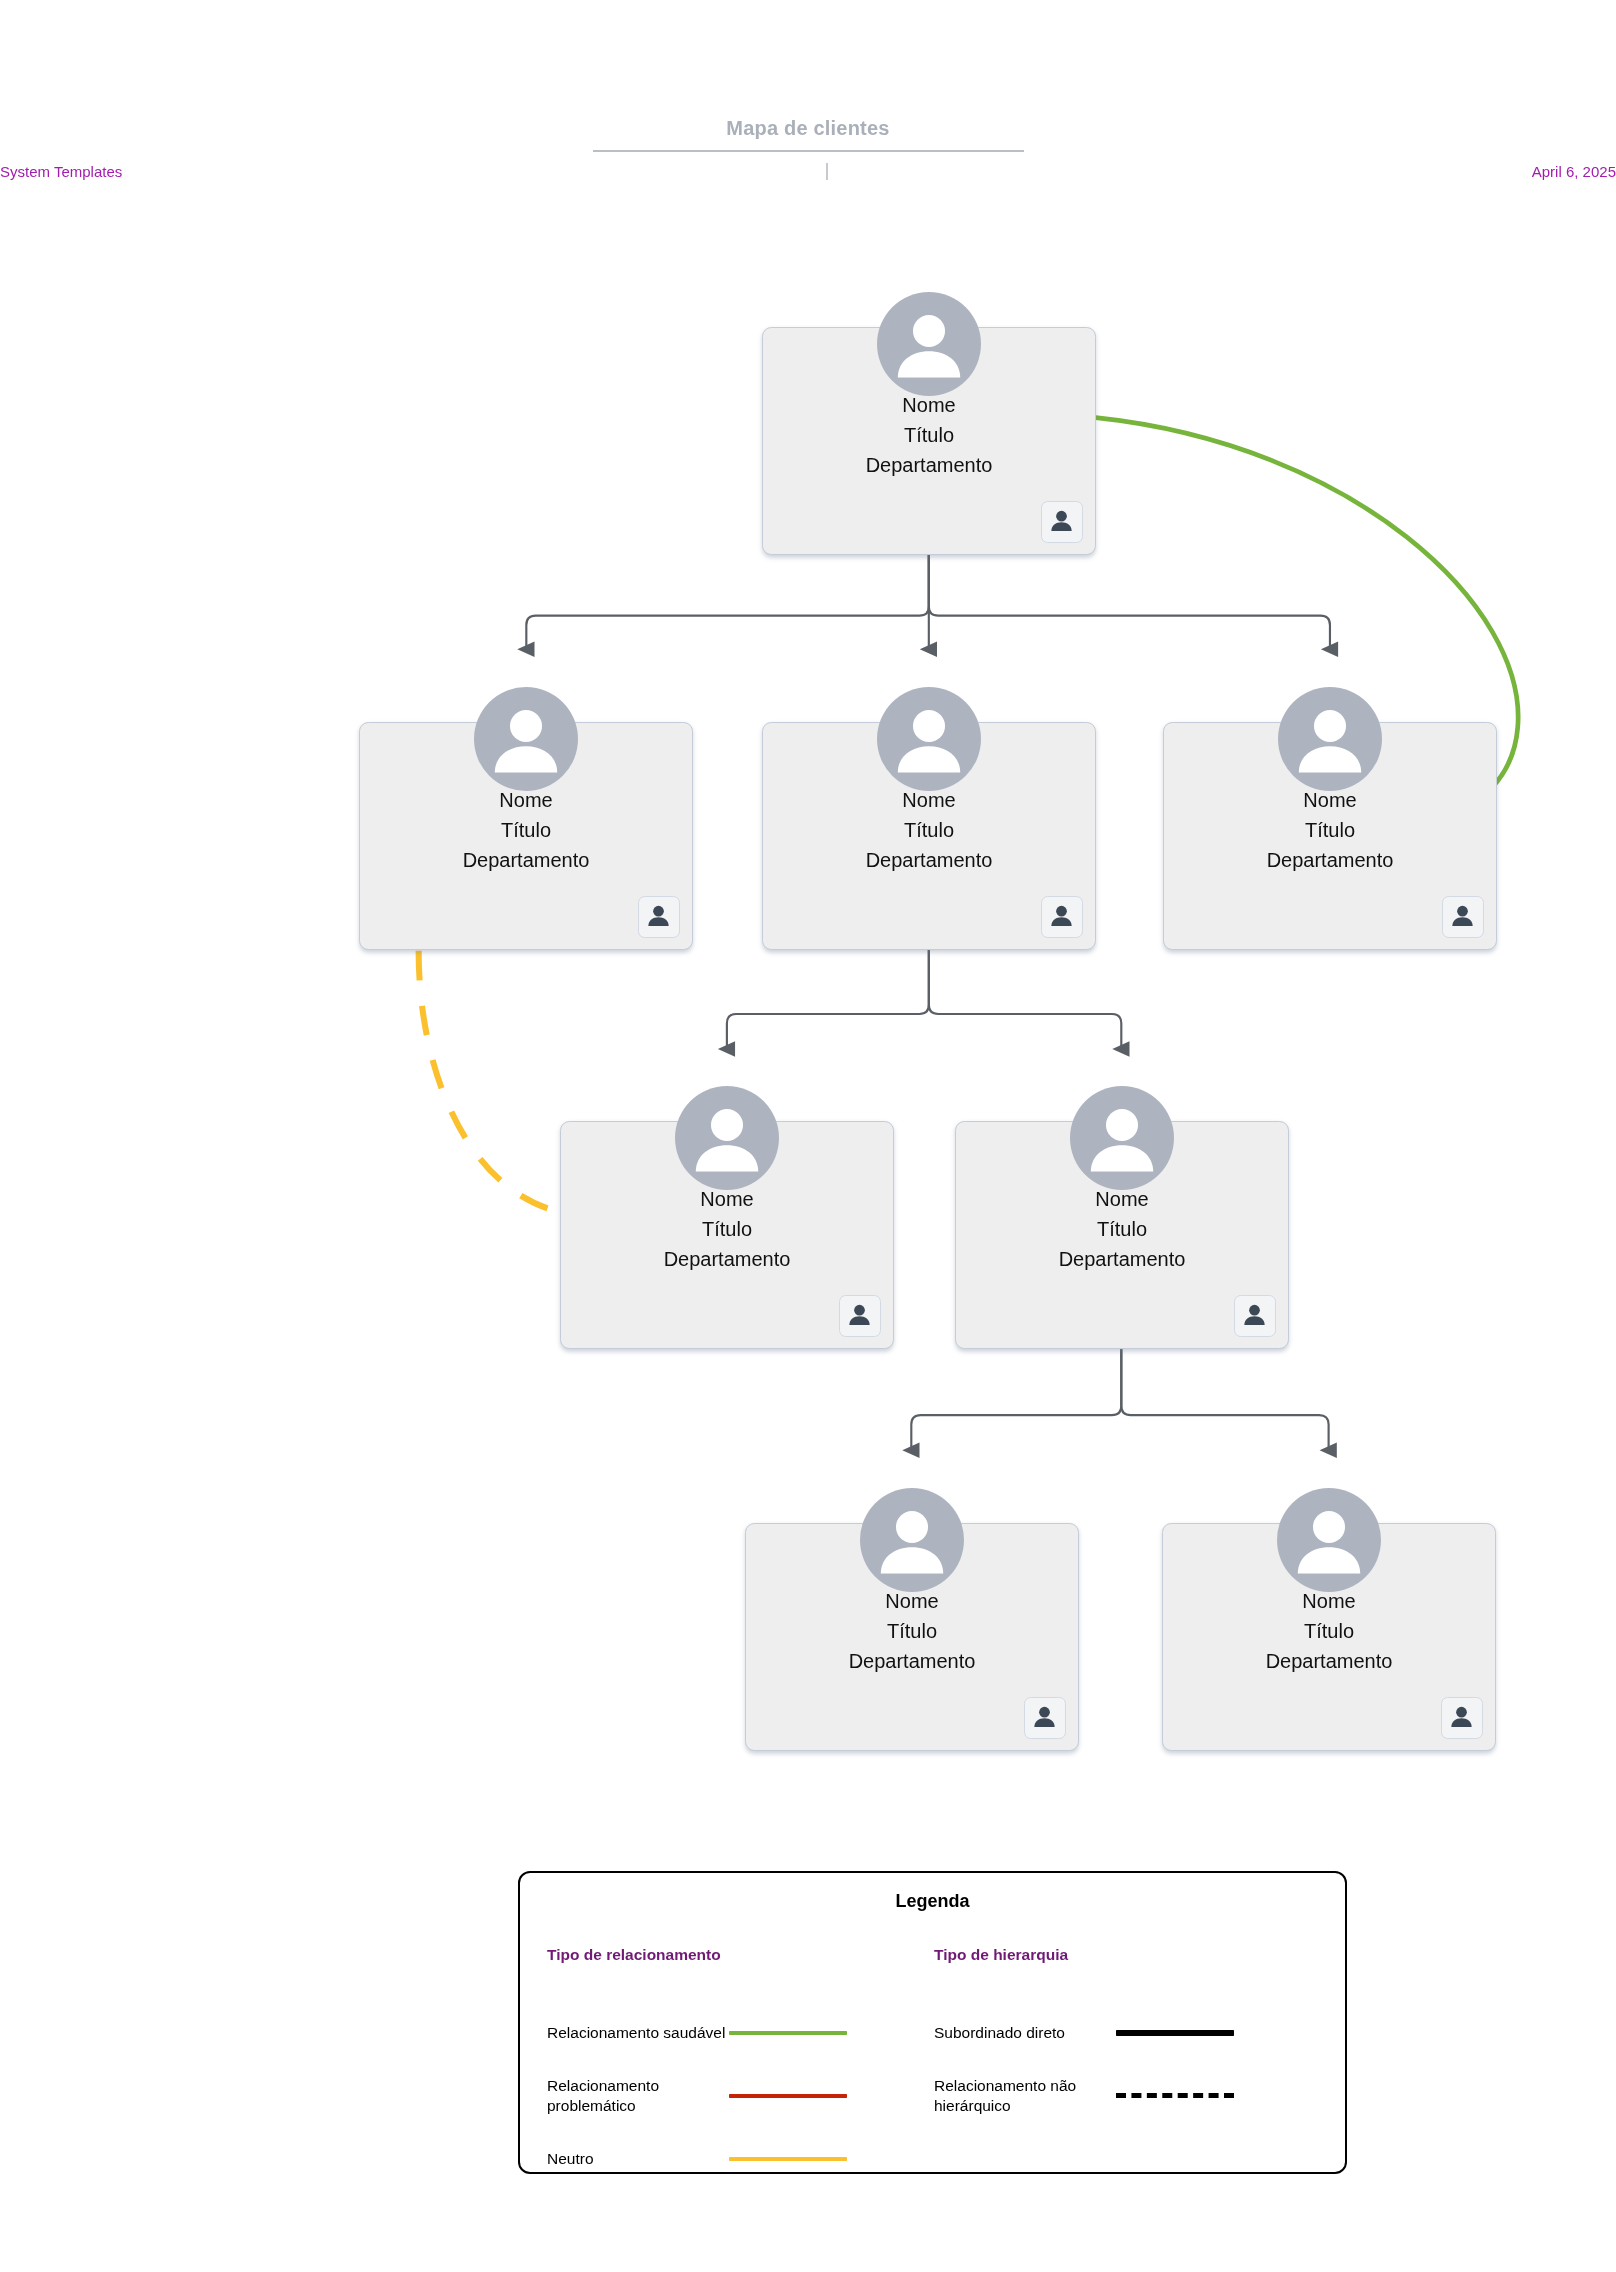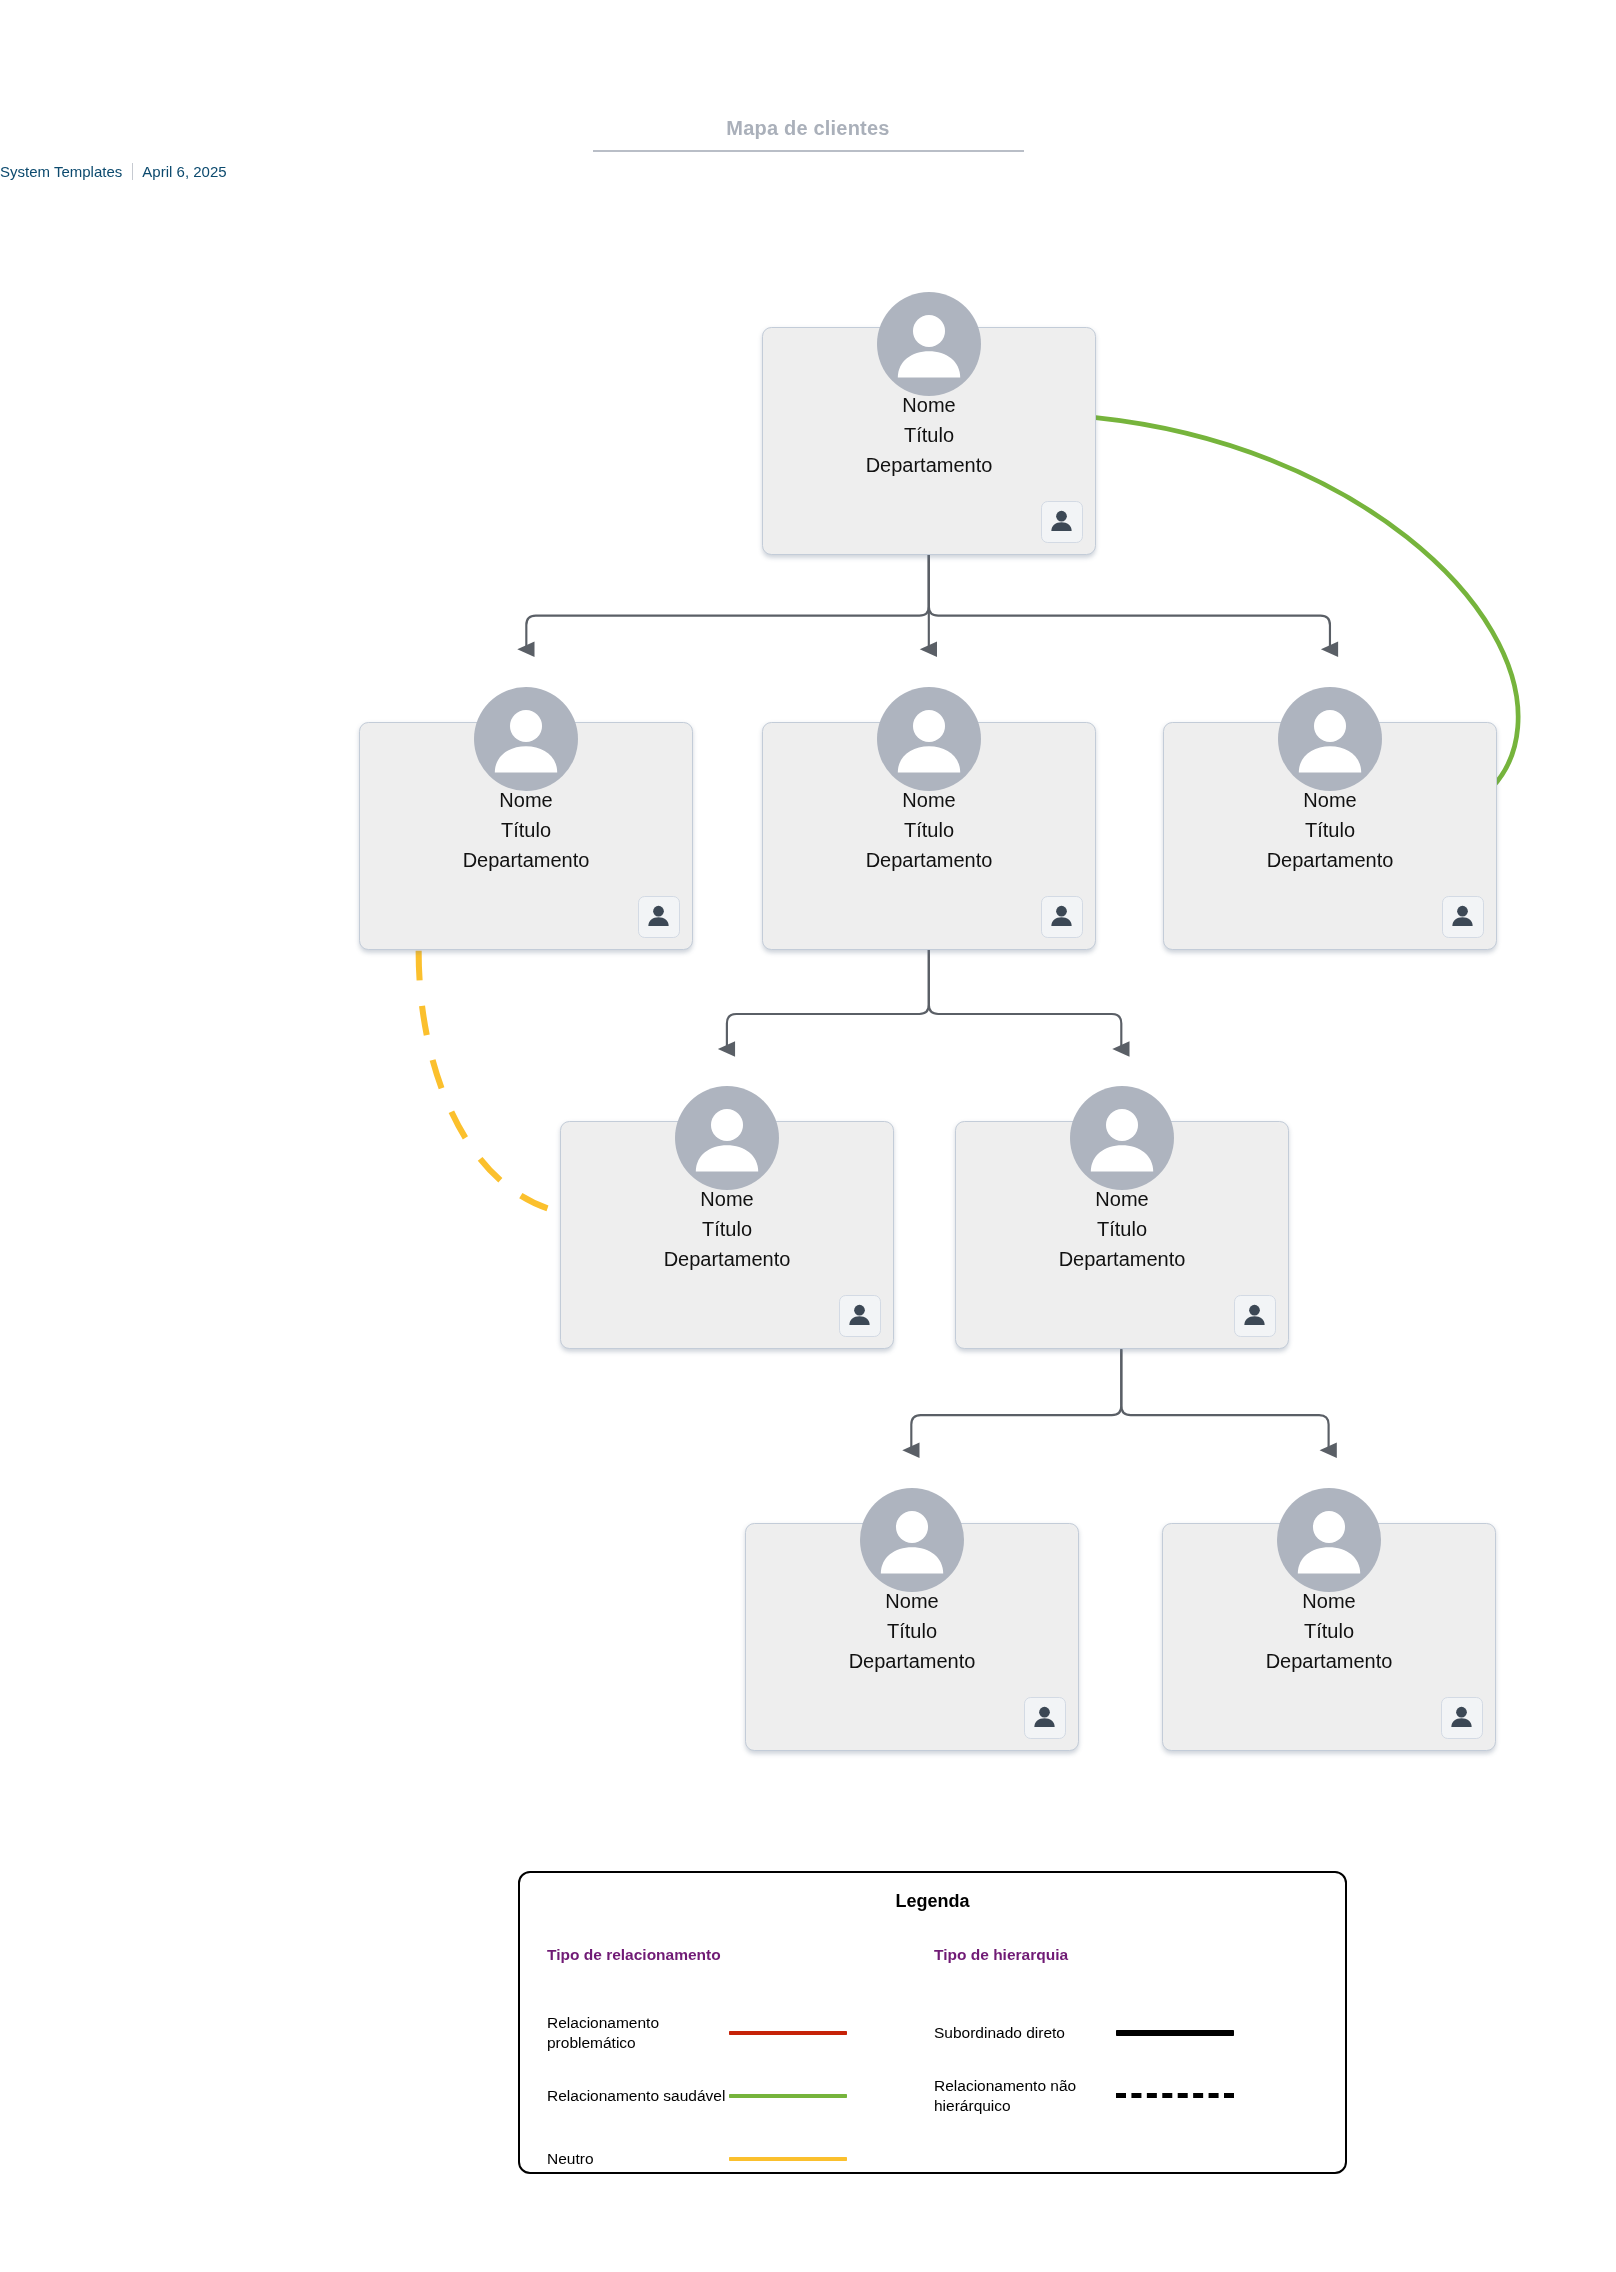--- a/index.html
+++ b/index.html
@@ -32,23 +32,23 @@
   }
   #title-rule {
     width: 431px;
     height: 2px;
     background: #b9bec7;
     margin: 12px auto 0 auto;
   }
   #subtitle {
     margin-top: 10.8px;
     font-size: 15px;
-    color: #0c4a6e;
+    color: #a21caf;
     display: flex;
-    justify-content: flex-start;
+    justify-content: space-between;
     align-items: center;
     gap: 9.4px;
   }
   #subtitle .divider {
     display: inline-block;
     width: 1.3px;
     height: 17.5px;
     background: #c6cad1;
   }
 
@@ -384,30 +384,30 @@
     </div>
   </div>
 
 <div id="legend">
   <div id="legend-title">Legenda</div>
 
   <div class="legend-col left">
     <div class="legend-head">Tipo de relacionamento</div>
 
     <div class="legend-row">
+      <div class="legend-label">Relacionamento saudável</div>
+      <div class="legend-swatch">
+        <div class="swatch-line" style="background:#76b43c"></div>
+      </div>
+    </div>
+
+    <div class="legend-row">
       <div class="legend-label">Relacionamento problemático</div>
       <div class="legend-swatch">
         <div class="swatch-line" style="background:#c62208"></div>
-      </div>
-    </div>
-
-    <div class="legend-row">
-      <div class="legend-label">Relacionamento saudável</div>
-      <div class="legend-swatch">
-        <div class="swatch-line" style="background:#76b43c"></div>
       </div>
     </div>
 
     <div class="legend-row">
       <div class="legend-label">Neutro</div>
       <div class="legend-swatch">
         <div class="swatch-line" style="background:#fbc02d"></div>
       </div>
     </div>
   </div>

